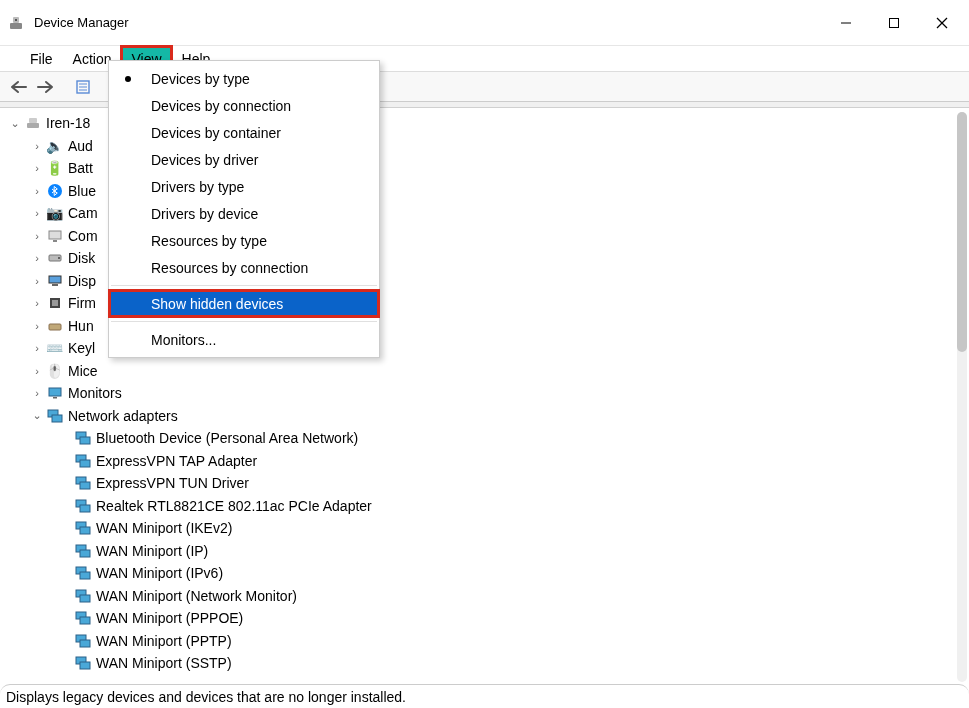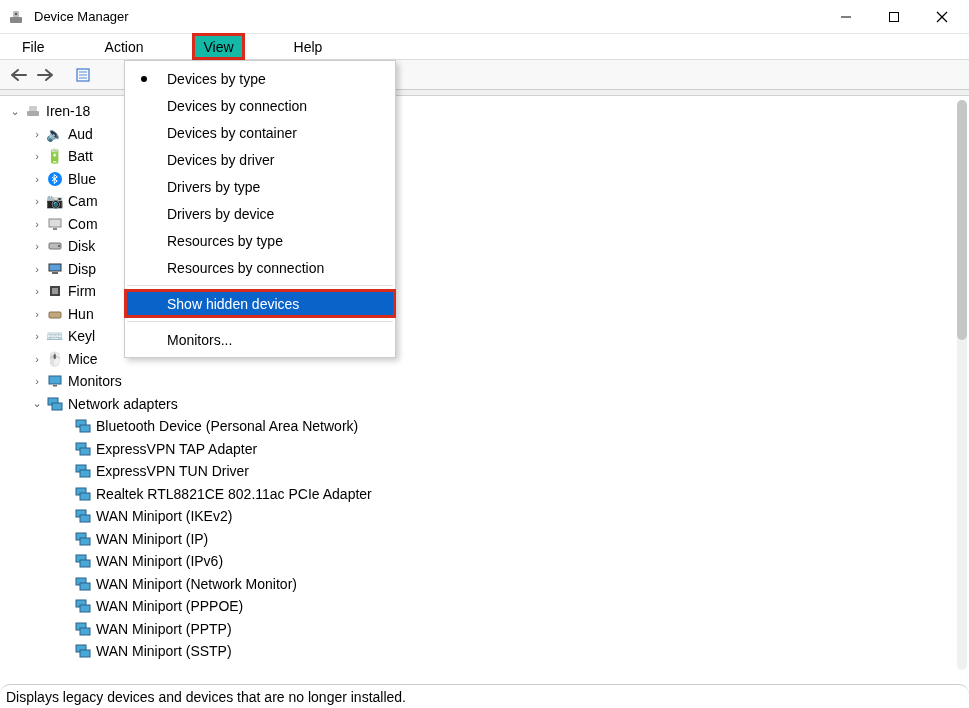--- a/index.html
+++ b/index.html
@@ -10,21 +10,21 @@
     background: #fff;
     width: 969px;
     height: 708px;
     overflow: hidden;
     position: relative;
     color: #000;
   }
 
   
   .titlebar {
-    height: 34px;
+    height: 46px;
     display: flex;
     align-items: center;
     padding: 0 4px 0 8px;
     border-bottom: 1px solid #e6e6e6;
   }
   .titlebar .app-icon {
     width: 16px; height: 16px;
     margin-right: 10px;
     display:flex;align-items:center;justify-content:center;
     font-size:14px;
@@ -42,23 +42,22 @@
     display: flex; justify-content: center; align-items: center;
     font-size: 12px;
   }
   .win-btn svg { display:block; }
 
   
   .menubar {
     height: 26px;
     display: flex;
     align-items: stretch;
-    padding-left: 12px;
+    padding-left: 20px;
     border-bottom: 1px solid #ddd;
-    gap: 40px;
   }
   .menu-item {
     padding: 0 10px;
     display:flex;align-items:center;
     font-size:14px;
   }
   .menu-item.highlighted {
     outline: 3px solid #d92a1c;
     outline-offset: -2px;
     background:#14b8a6;
@@ -133,21 +132,20 @@
   .dropdown {
     position:absolute;
     top: 60px;
     left: 108px;
     width: 272px;
     background:#fff;
     border:1px solid #ccc;
     box-shadow: 3px 3px 6px rgba(0,0,0,.2);
     z-index: 50;
     padding:4px 0;
-    margin-left:16px;
   }
   .dd-item {
     height:27px;
     display:flex;align-items:center;
     padding-left:42px;
     font-size:14px;
     position:relative;
   }
   .dd-item .dot {
     position:absolute;

